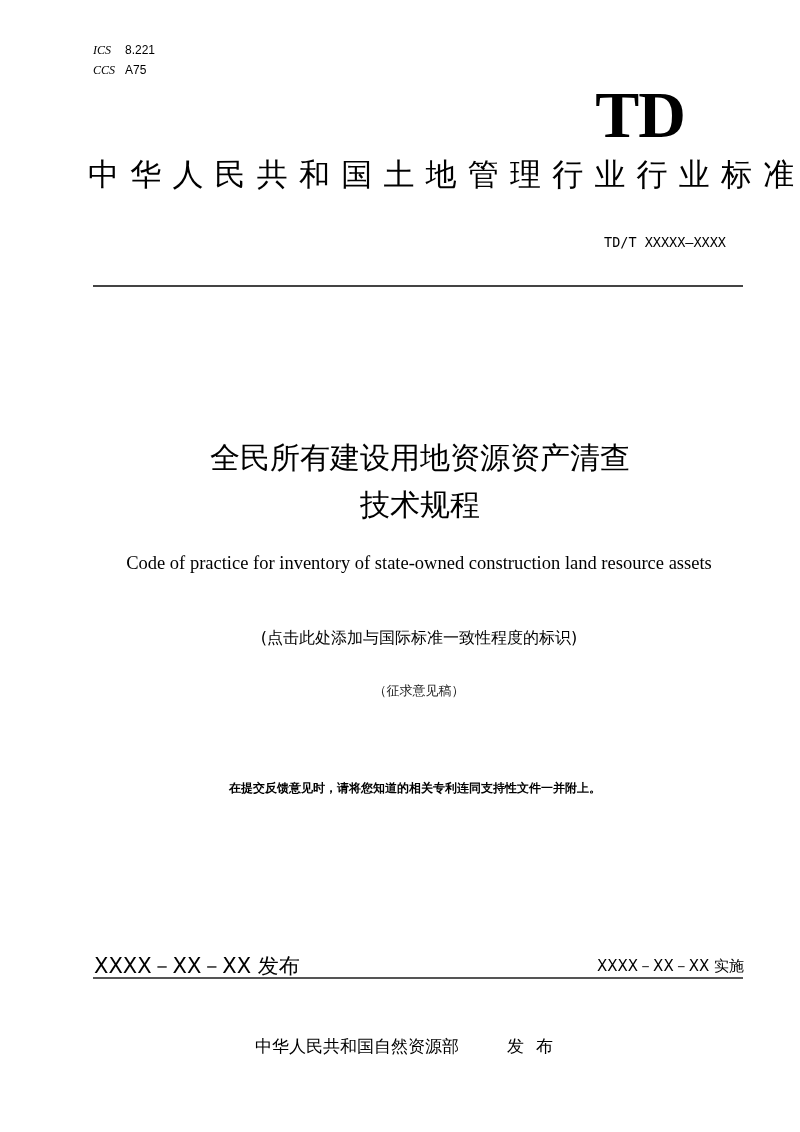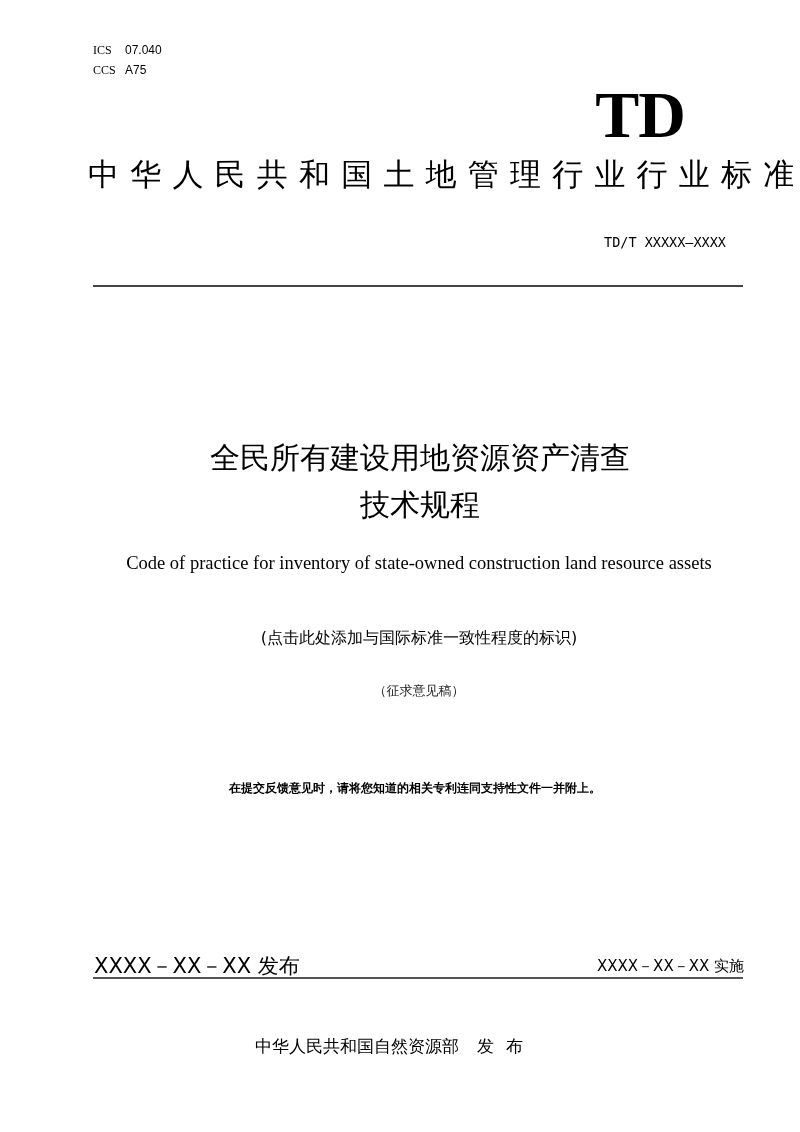--- a/index.html
+++ b/index.html
@@ -1,41 +1,41 @@
 <!DOCTYPE html>
 <html><head>
   <meta charset="utf-8">
   <style>
     html, body { margin: 0; padding: 0; background: #ffffff; }
     body { width: 800px; height: 1132px; position: relative; overflow: hidden; color: #000; font-family: "DejaVu Sans", sans-serif; }
     .abs { position: absolute; }
     .ics { left: 93px; top: 40px; font-family: "Liberation Serif", serif; font-size: 12px; line-height: 20px; }
-    .ics .lbl { display: inline-block; width: 32px; }
+    .ics .lbl { display: inline-block; width: 32px; font-style: italic; }
     .ics .val { font-family: "Liberation Sans", sans-serif; }
     .td-logo { left: 560px; top: 80px; width: 160px; text-align: center; font-family: "Liberation Serif", serif; font-weight: bold; font-size: 66px; line-height: 70px; letter-spacing: -1px; }
     .std-title { left: 88px; top: 152px; width: 660px; font-size: 31px; line-height: 44px; letter-spacing: 11.2px; white-space: nowrap; }
     .std-code { left: 560px; top: 232px; width: 166px; text-align: right; font-family: "DejaVu Sans Mono", monospace; font-size: 13.5px; line-height: 20px; white-space: nowrap; }
     .rule-top { left: 93px; top: 285px; width: 650px; height: 0; border-top: 2px solid #444; }
     .main-title { left: 0; top: 436px; width: 840px; text-align: center; font-size: 30px; line-height: 44px; }
     .main-title2 { left: 0; top: 483px; width: 840px; text-align: center; font-size: 30px; line-height: 44px; }
     .en-title { left: 0; top: 551px; width: 838px; text-align: center; font-family: "Liberation Serif", serif; font-size: 18.5px; line-height: 24px; white-space: nowrap; }
     .conformity { left: 0; top: 626px; width: 838px; text-align: center; font-size: 16px; line-height: 24px; white-space: nowrap; }
     .draft { left: 0; top: 681px; width: 838px; text-align: center; font-family: "DejaVu Serif", serif; font-size: 13px; line-height: 20px; color: #222; }
     .notice { left: 0; top: 778px; width: 830px; text-align: center; font-size: 12px; font-weight: bold; line-height: 20px; white-space: nowrap; }
     .date-left { left: 94px; top: 955px; font-size: 21px; line-height: 22px; white-space: nowrap; }
     .date-right { left: 590px; top: 955px; width: 154px; text-align: right; font-size: 15px; line-height: 22px; white-space: nowrap; }
     .rule-bottom { left: 93px; top: 977px; width: 650px; height: 0; border-top: 2px solid #555; }
     .publisher { left: 255px; top: 1034px; font-size: 17px; line-height: 24px; white-space: nowrap; }
-    .publisher .action { margin-left: 18px; letter-spacing: 12px; }
+    .publisher .action { margin-left: 48px; letter-spacing: 12px; }
   </style>
 </head>
 <body>
 
 <div class="abs ics">
-  <div><span class="lbl">ICS</span><span class="val">07.040</span></div>
+  <div><span class="lbl">ICS</span><span class="val">8.221</span></div>
   <div><span class="lbl">CCS</span><span class="val">A75</span></div>
 </div>
 
 <div class="abs td-logo">TD</div>
 
 <div class="abs std-title">中华人民共和国土地管理行业行业标准</div>
 
 <div class="abs std-code">TD/T XXXXX—XXXX</div>
 
 <div class="abs rule-top"></div>

